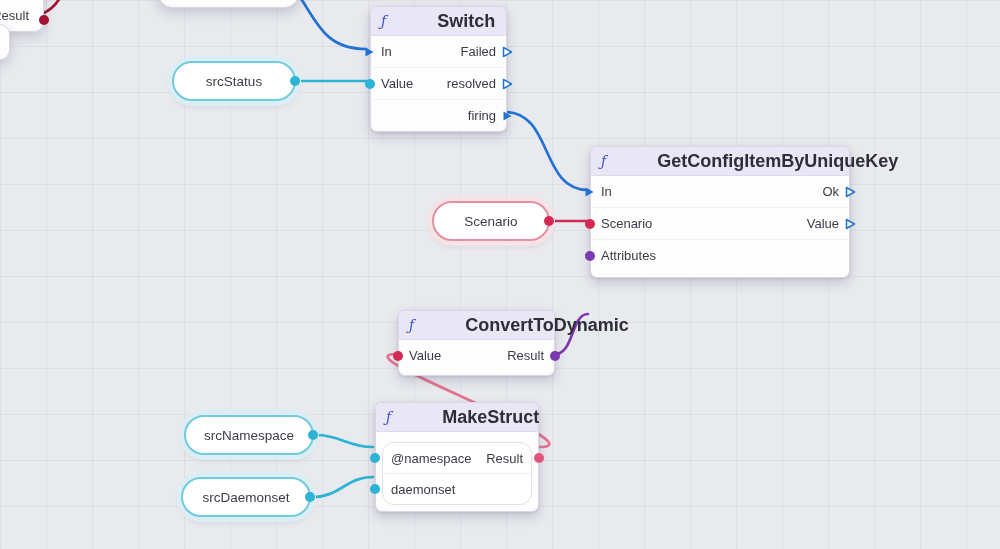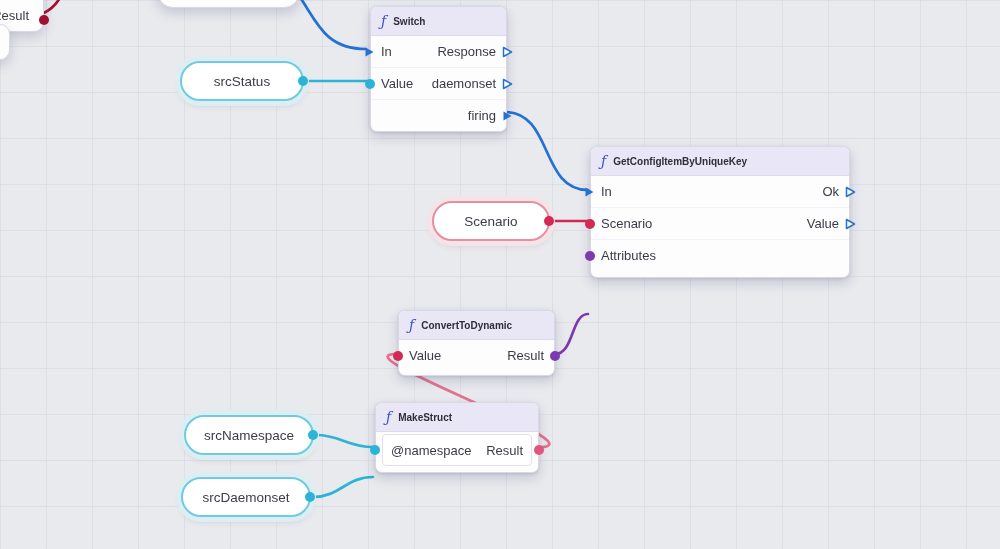--- a/index.html
+++ b/index.html
@@ -17,26 +17,26 @@
   
   .fnode{
     position:absolute;z-index:2;background:#fdfdfe;border:1px solid #d9d7e6;border-radius:7px;
     box-shadow:0 5px 12px rgba(70,70,110,0.22),0 1px 3px rgba(70,70,110,0.14);
   }
   .fnode-header{
     display:flex;align-items:center;gap:7px;height:28px;padding:0 10px;
     background:#e9e6f6;border-bottom:1px solid #ddd9ee;border-radius:6px 6px 0 0;
   }
   .fn-icon{font-family:"DejaVu Serif",serif;font-style:italic;font-size:14px;color:#4050c8;line-height:1;}
-  .fnode-title{font-size:10px;font-weight:bold;color:#2e2e38;white-space:nowrap;}
+  .fnode-title{font-size:18px;font-weight:bold;color:#2e2e38;white-space:nowrap;margin-left:44px;}
   .row{position:relative;display:flex;align-items:center;height:31px;padding:0 10px;}
   .row + .row{border-top:1px solid #f1f0f7;}
   .plabel{font-size:13px;color:#3b3b45;white-space:nowrap;}
   .plabel.right{margin-left:auto;}
-  .inner-panel{border:1px solid #e2e0ee;border-radius:4px;margin:2px 6px 6px;background:#fff;}
+  .inner-panel{border:1px solid #e2e0ee;border-radius:12px;margin:10px 6px 6px;background:#fff;}
   .inner-panel .row{height:30px;padding:0 8px;}
   .pad-b{padding-bottom:6px;}
 
   
   .pL{position:absolute;left:-6px;top:50%;transform:translateY(-50%);z-index:3;}
   .pR{position:absolute;right:-6px;top:50%;transform:translateY(-50%);z-index:3;}
   .pL.arr{left:-7px;} .pR.arr{right:-7px;}
   .dot{width:10px;height:10px;border-radius:50%;box-sizing:border-box;display:block;}
   .dot-cyan{background:#2cb3d5;} .dot-red{background:#d22a52;} .dot-purple{background:#7d3ab0;} .dot-pink{background:#e0557e;} .dot-darkred{background:#a31031;}
   .ring-cyan{width:11px;height:11px;border-radius:50%;box-sizing:border-box;background:#fff;border:2.5px solid #2cb3d5;display:block;}
@@ -99,50 +99,50 @@
       <span class="fn-icon">ƒ</span>
       <span class="fnode-title">Switch</span>
     </div>
     <div class="row">
       <span class="pL arr arrow arrow-filled">
         <svg width="11" height="12" viewBox="0 0 11 12">
             <path d="M1.5 1.5 L9.5 6 L1.5 10.5 Z"></path>
           </svg>
         </span>
       <span class="plabel">In</span>
-      <span class="plabel right">Response</span>
+      <span class="plabel right">Failed</span>
       <span class="pR arr arrow arrow-outline">
         <svg width="11" height="12" viewBox="0 0 11 12">
             <path d="M1.5 1.5 L9.5 6 L1.5 10.5 Z"></path>
           </svg>
         </span>
     </div>
     <div class="row">
       <span class="pL">
           <span class="dot dot-cyan"></span>
         </span>
       <span class="plabel">Value</span>
-      <span class="plabel right">daemonset</span>
+      <span class="plabel right">resolved</span>
       <span class="pR arr arrow arrow-outline">
         <svg width="11" height="12" viewBox="0 0 11 12">
             <path d="M1.5 1.5 L9.5 6 L1.5 10.5 Z"></path>
           </svg>
         </span>
     </div>
     <div class="row">
       <span class="plabel right">firing</span>
       <span class="pR arr arrow arrow-filled">
         <svg width="11" height="12" viewBox="0 0 11 12">
             <path d="M1.5 1.5 L9.5 6 L1.5 10.5 Z"></path>
           </svg>
         </span>
     </div>
   </div>
 
-  <div class="pill pill-cyan" style="left:180px;top:61px;width:124px;height:40px;">
+  <div class="pill pill-cyan" style="left:172px;top:61px;width:124px;height:40px;">
     <span class="pill-label">srcStatus</span>
     <span class="pR">
         <span class="dot dot-cyan"></span>
       </span>
   </div>
 
   <div class="fnode pad-b" style="left:590px;top:146px;width:258px;">
     <div class="fnode-header">
       <span class="fn-icon">ƒ</span>
       <span class="fnode-title">GetConfigItemByUniqueKey</span>
@@ -214,20 +214,26 @@
       <div class="row">
         <span class="pL" style="left:-13px;">
             <span class="dot dot-cyan"></span>
           </span>
         <span class="plabel">@namespace</span>
         <span class="plabel right">Result</span>
         <span class="pR" style="right:-13px;">
             <span class="dot dot-pink"></span>
           </span>
       </div>
+      <div class="row">
+        <span class="pL" style="left:-13px;">
+            <span class="dot dot-cyan"></span>
+          </span>
+        <span class="plabel">daemonset</span>
+      </div>
     </div>
   </div>
 
   <div class="pill pill-cyan" style="left:181px;top:477px;width:130px;height:40px;">
     <span class="pill-label">srcDaemonset</span>
     <span class="pR">
         <span class="dot dot-cyan"></span>
       </span>
   </div>
 

